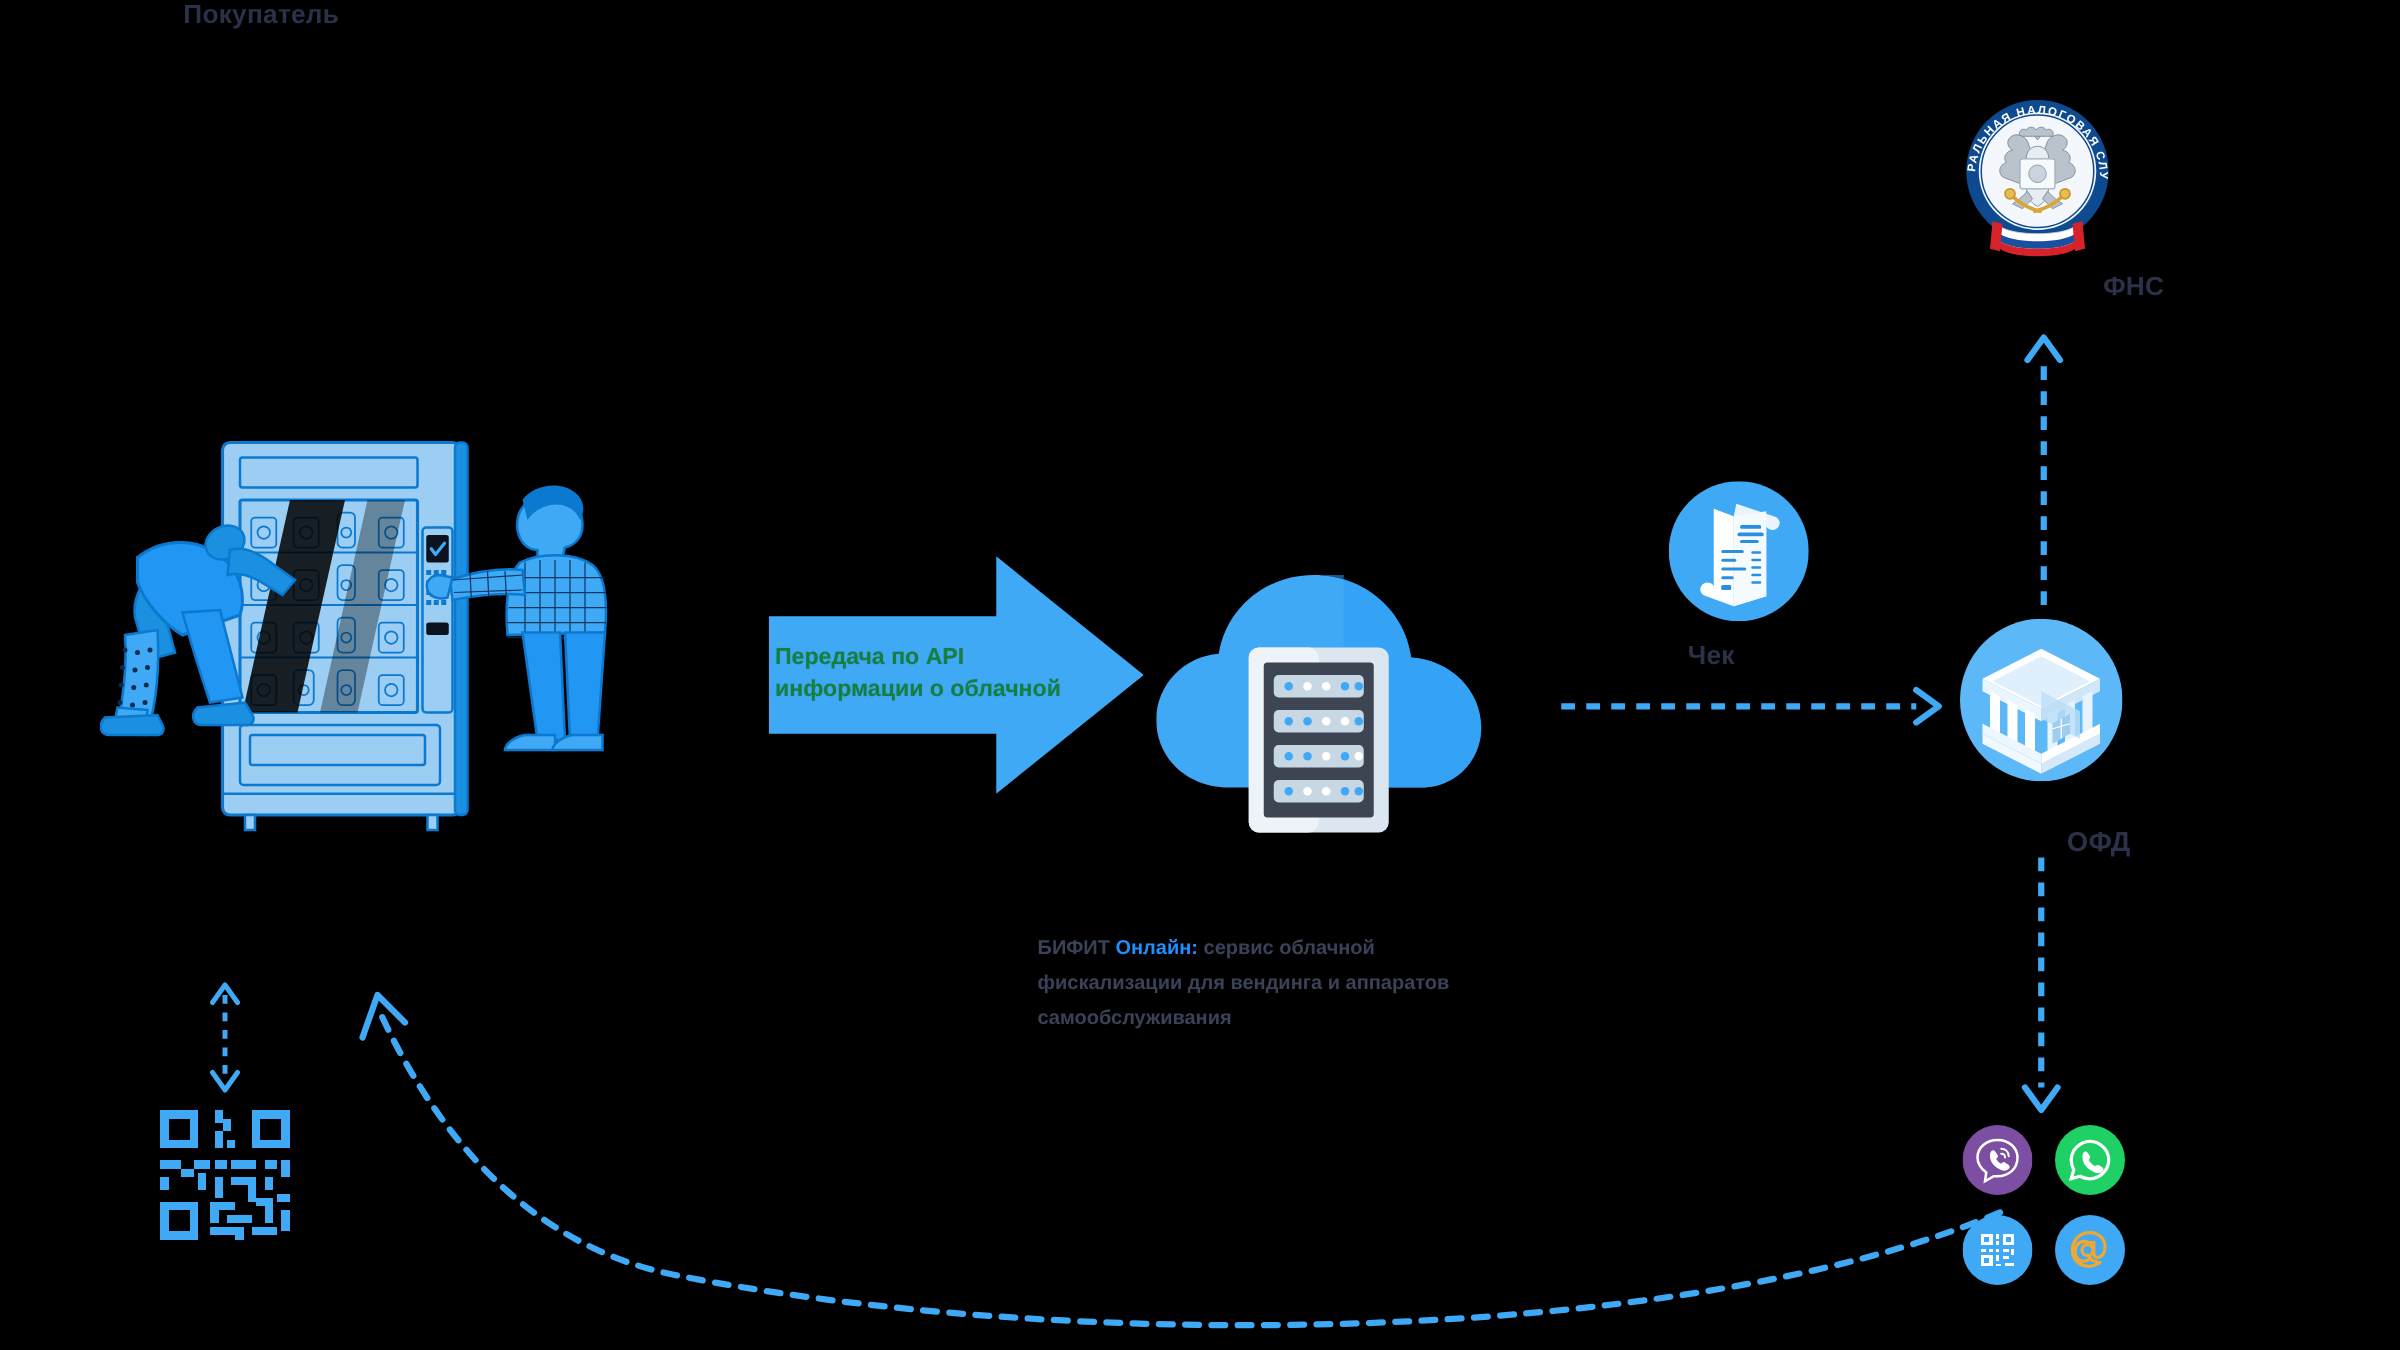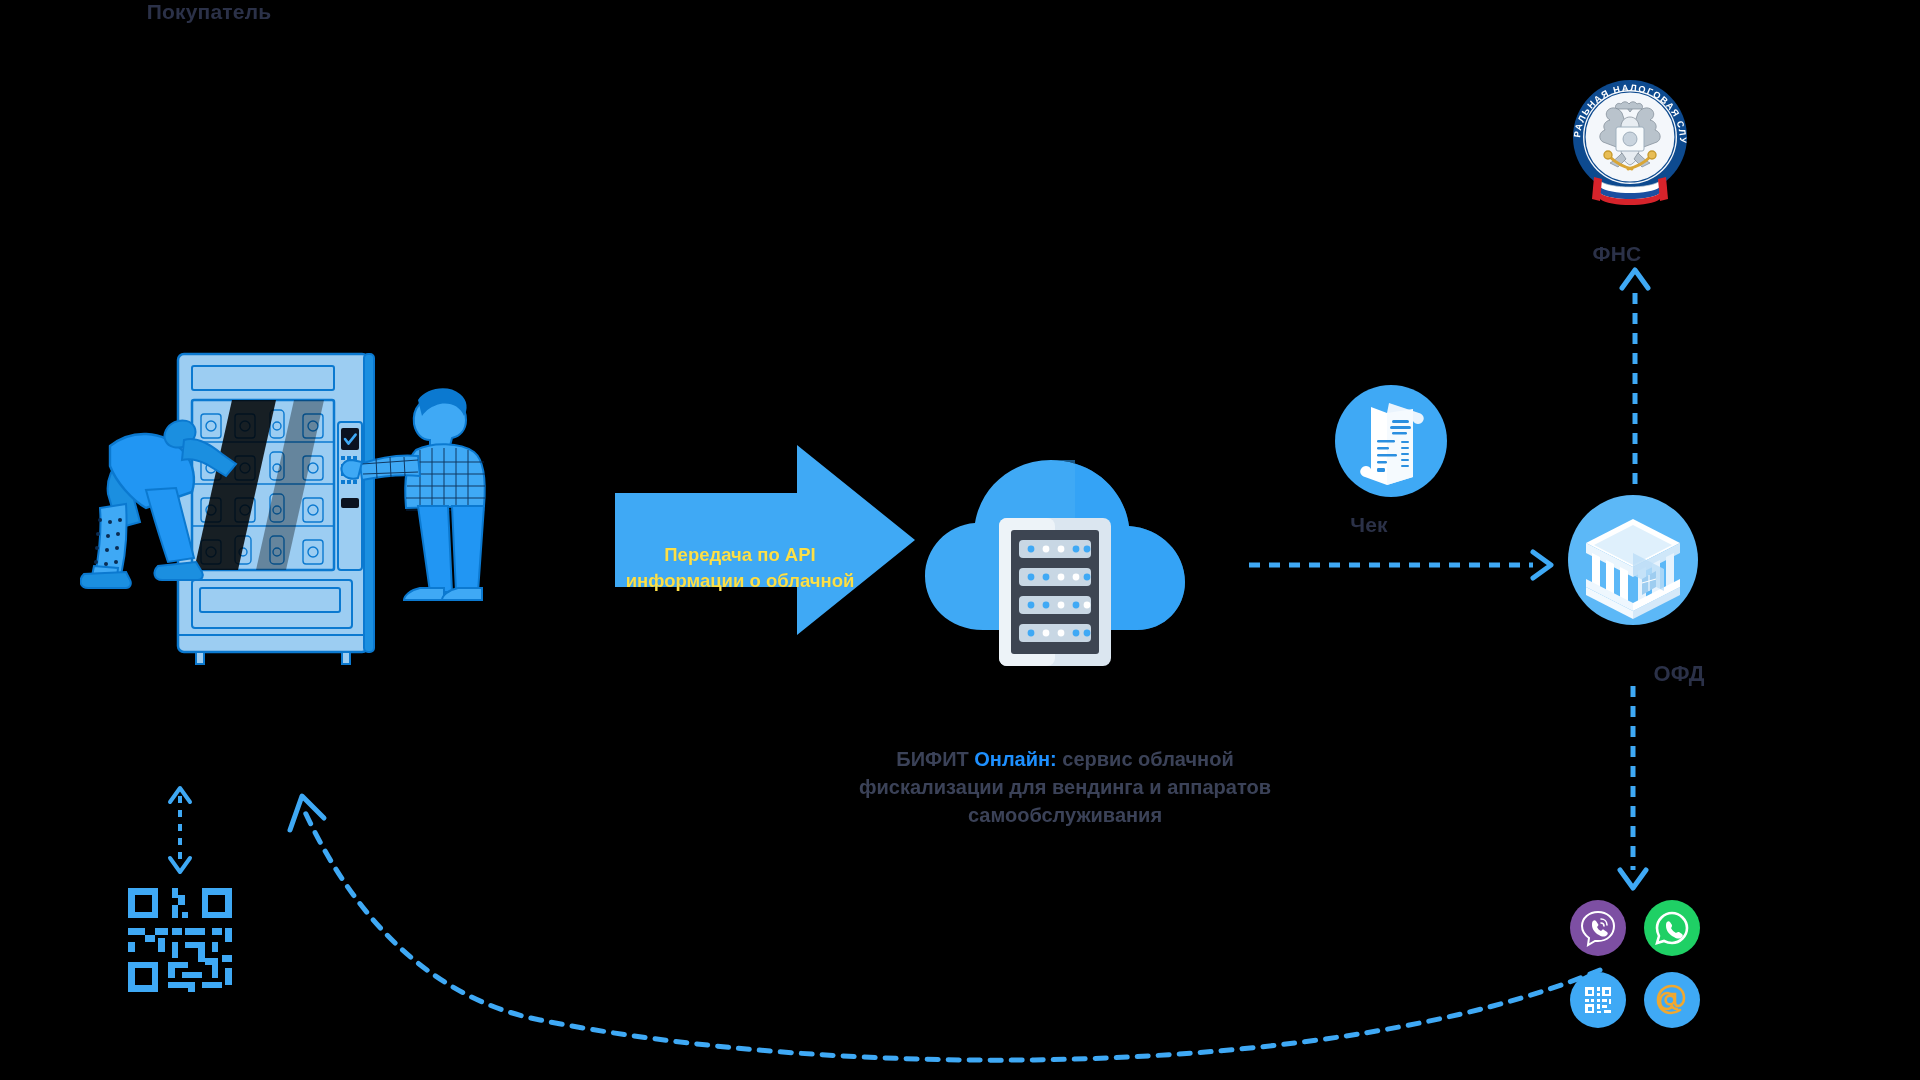--- a/index.html
+++ b/index.html
@@ -5,27 +5,27 @@
   html,body{margin:0;padding:0;background:#000;}
   body{width:1920px;height:1080px;position:relative;overflow:hidden;
        font-family:"Liberation Sans","DejaVu Sans",sans-serif;}
   .stage{position:absolute;inset:0;width:1920px;height:1080px;}
   .abs{position:absolute;}
   .cap{position:absolute;color:#2b3148;font-weight:bold;text-align:center;
        letter-spacing:.2px;white-space:nowrap;padding-left:29px;}
   .cap-buyer{left:0;top:735;width:360px;font-size:21px;}
   .cap-qr{left:0;top:1010px;width:360px;font-size:21px;}
   .cap-cheque{left:1245px;top:513px;width:190px;font-size:21px;}
-  .cap-fns{left:1458px;top:218px;width:260px;font-size:21px;margin-top:24px;}
+  .cap-fns{left:1548px;top:218px;width:260px;font-size:21px;}
   .cap-ofd{left:1520px;top:661px;width:260px;font-size:22px;}
-  .cloud-cap{position:absolute;left:830px;top:745px;width:470px;text-align:center;
-             font-size:20px;font-weight:bold;color:#3b4258;line-height:28px;}
+  .cloud-cap{position:absolute;left:830px;top:745px;width:470px;
+             font-size:16px;font-weight:bold;color:#3b4258;line-height:28px;}
   .cloud-cap .hl{color:#1e90ff;}
-  .arrow-label{position:absolute;left:620px;top:542px;width:240px;text-align:center;
-               color:#fde047;font-weight:bold;font-size:18.5px;line-height:26px;
+  .arrow-label{position:absolute;left:620px;top:512px;width:240px;text-align:left;
+               color:#15803d;font-weight:bold;font-size:18.5px;line-height:26px;
                text-shadow:0 0 1px rgba(0,0,0,.15);}
 </style>
 </head>
 <body>
 
 <div class="stage">
 
   <svg class="abs" style="left:80px;top:330px;" width="520" height="400" viewBox="0 0 520 400">
 
     <g>

